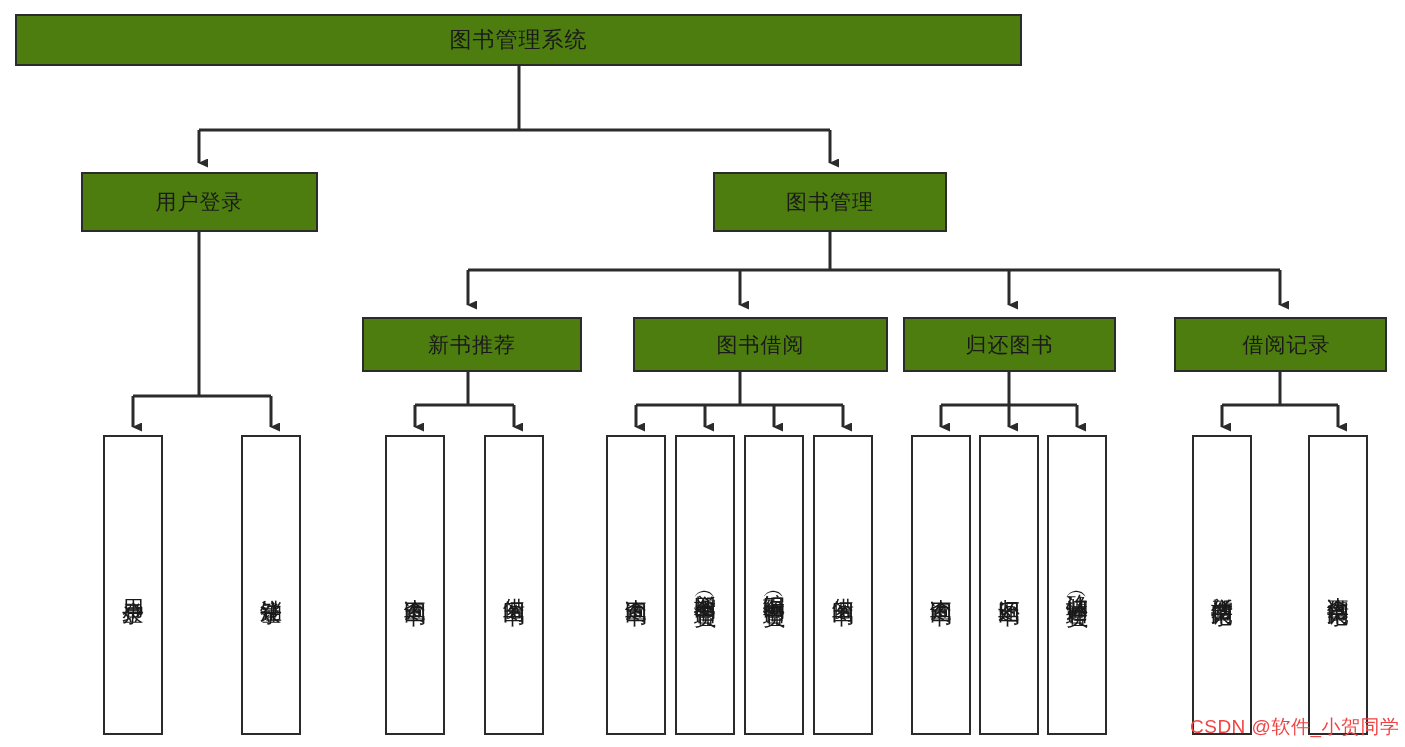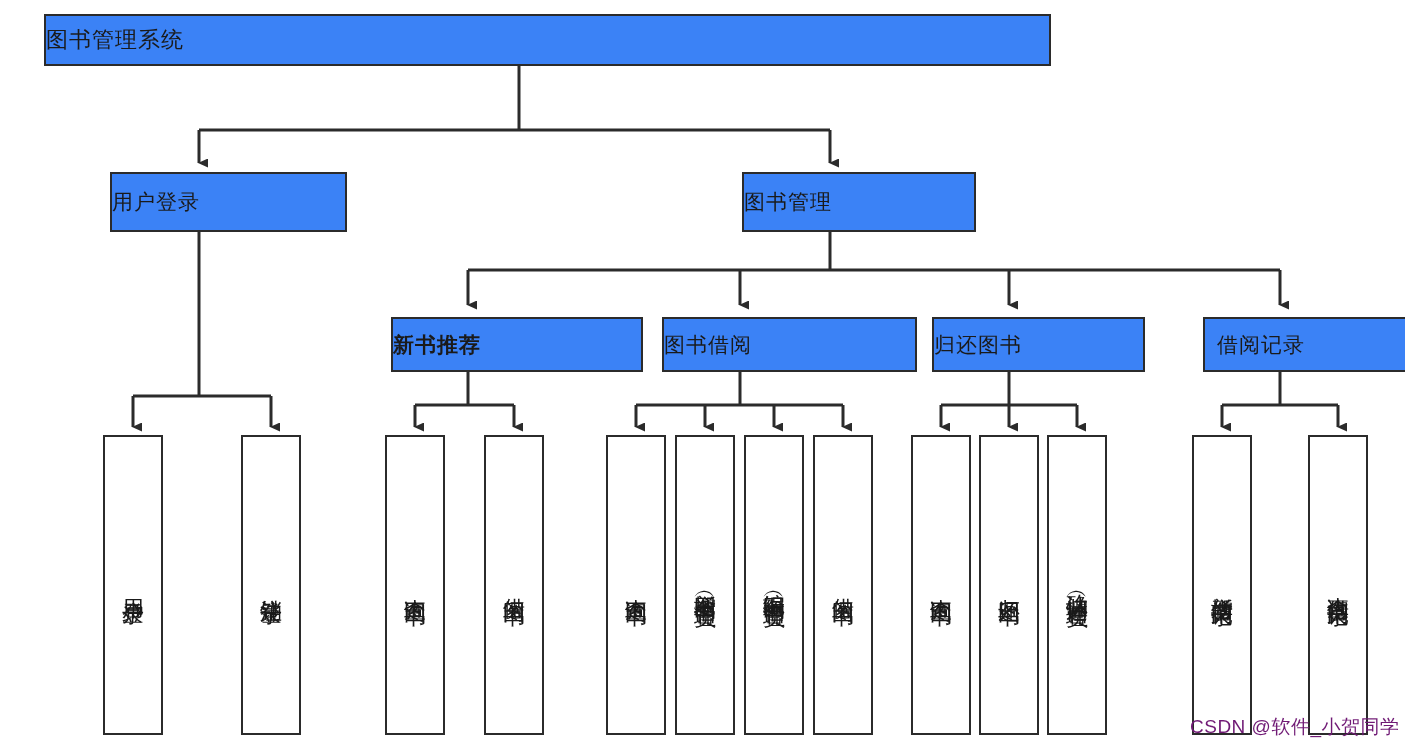--- a/index.html
+++ b/index.html
@@ -22,25 +22,25 @@
   svg#flow-svg {
     position: absolute;
     top: 0;
     left: 0;
     width: 1405px;
     height: 747px;
   }
   .node-box {
     position: absolute;
     box-sizing: border-box;
-    background: #3b82f6;
+    background: #4d7c0f;
     border: 2.5px solid #2b2b2b;
     display: flex;
     align-items: center;
-    margin-left: 29px;
+    justify-content: center;
   }
   .node-label-h {
     font-size: 21px;
     color: #1a1a1a;
     letter-spacing: 1px;
     line-height: 1.1;
     white-space: nowrap;
   }
   .node-box.root .node-label-h {
     font-size: 22px;
@@ -61,21 +61,21 @@
     font-size: 22px;
     color: #1a1a1a;
     line-height: 1.08;
     letter-spacing: 2px;
     text-align: center;
     white-space: nowrap;
   }
   .watermark {
     position: absolute;
     font-size: 19px;
-    color: #701a75;
+    color: #ef4444;
     white-space: nowrap;
     letter-spacing: 0.5px;
   }
 </style>
 </head>
 <body>
 
 <div id="diagram-root">
 
   <svg id="flow-svg" viewBox="0 0 1405 747">
@@ -134,21 +134,21 @@
     <span class="node-label-h">图书管理系统</span>
   </div>
 
   <div class="node-box" style="left:81px; top:172px; width:237px; height:60px;">
     <span class="node-label-h">用户登录</span>
   </div>
   <div class="node-box" style="left:713px; top:172px; width:234px; height:60px;">
     <span class="node-label-h">图书管理</span>
   </div>
 
-  <div class="node-box" style="left:362px; top:317px; width:252px; height:55px;font-weight:bold;">
+  <div class="node-box" style="left:362px; top:317px; width:220px; height:55px;">
     <span class="node-label-h">新书推荐</span>
   </div>
   <div class="node-box" style="left:633px; top:317px; width:255px; height:55px;">
     <span class="node-label-h">图书借阅</span>
   </div>
   <div class="node-box" style="left:903px; top:317px; width:213px; height:55px;">
     <span class="node-label-h">归还图书</span>
   </div>
   <div class="node-box" style="left:1174px; top:317px; width:213px; height:55px;padding-left:12px;">
     <span class="node-label-h">借阅记录</span>

